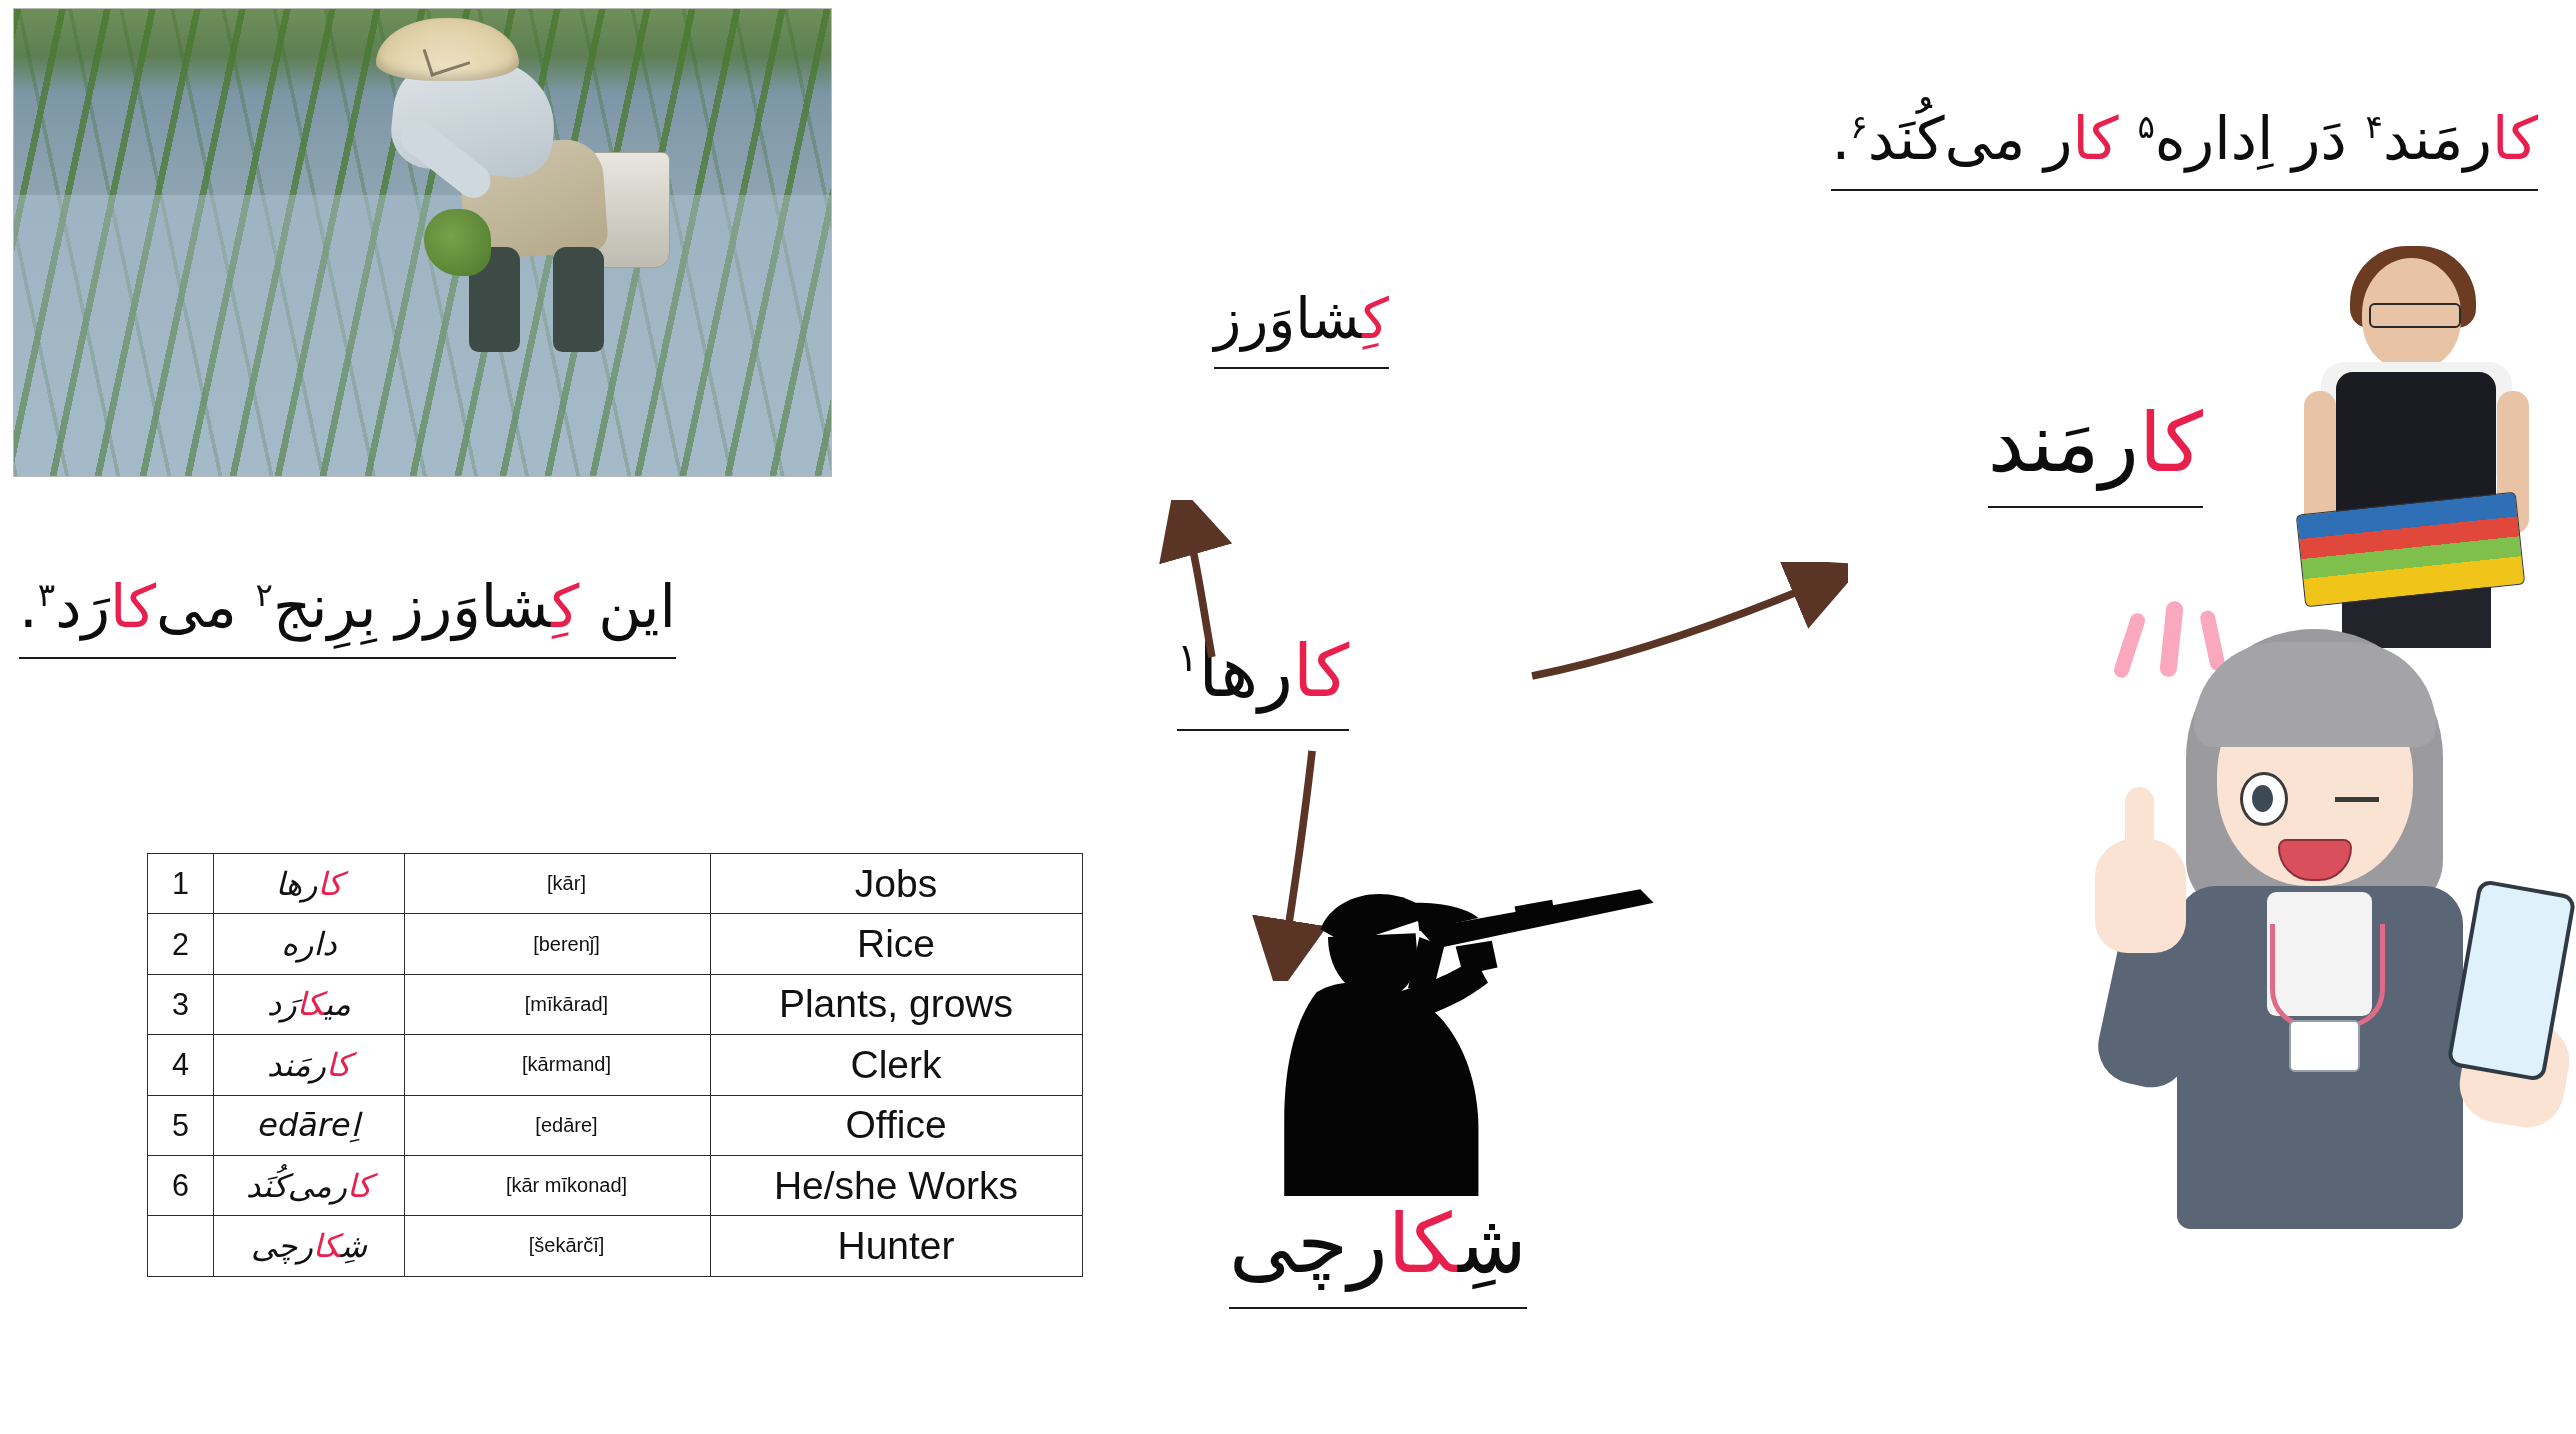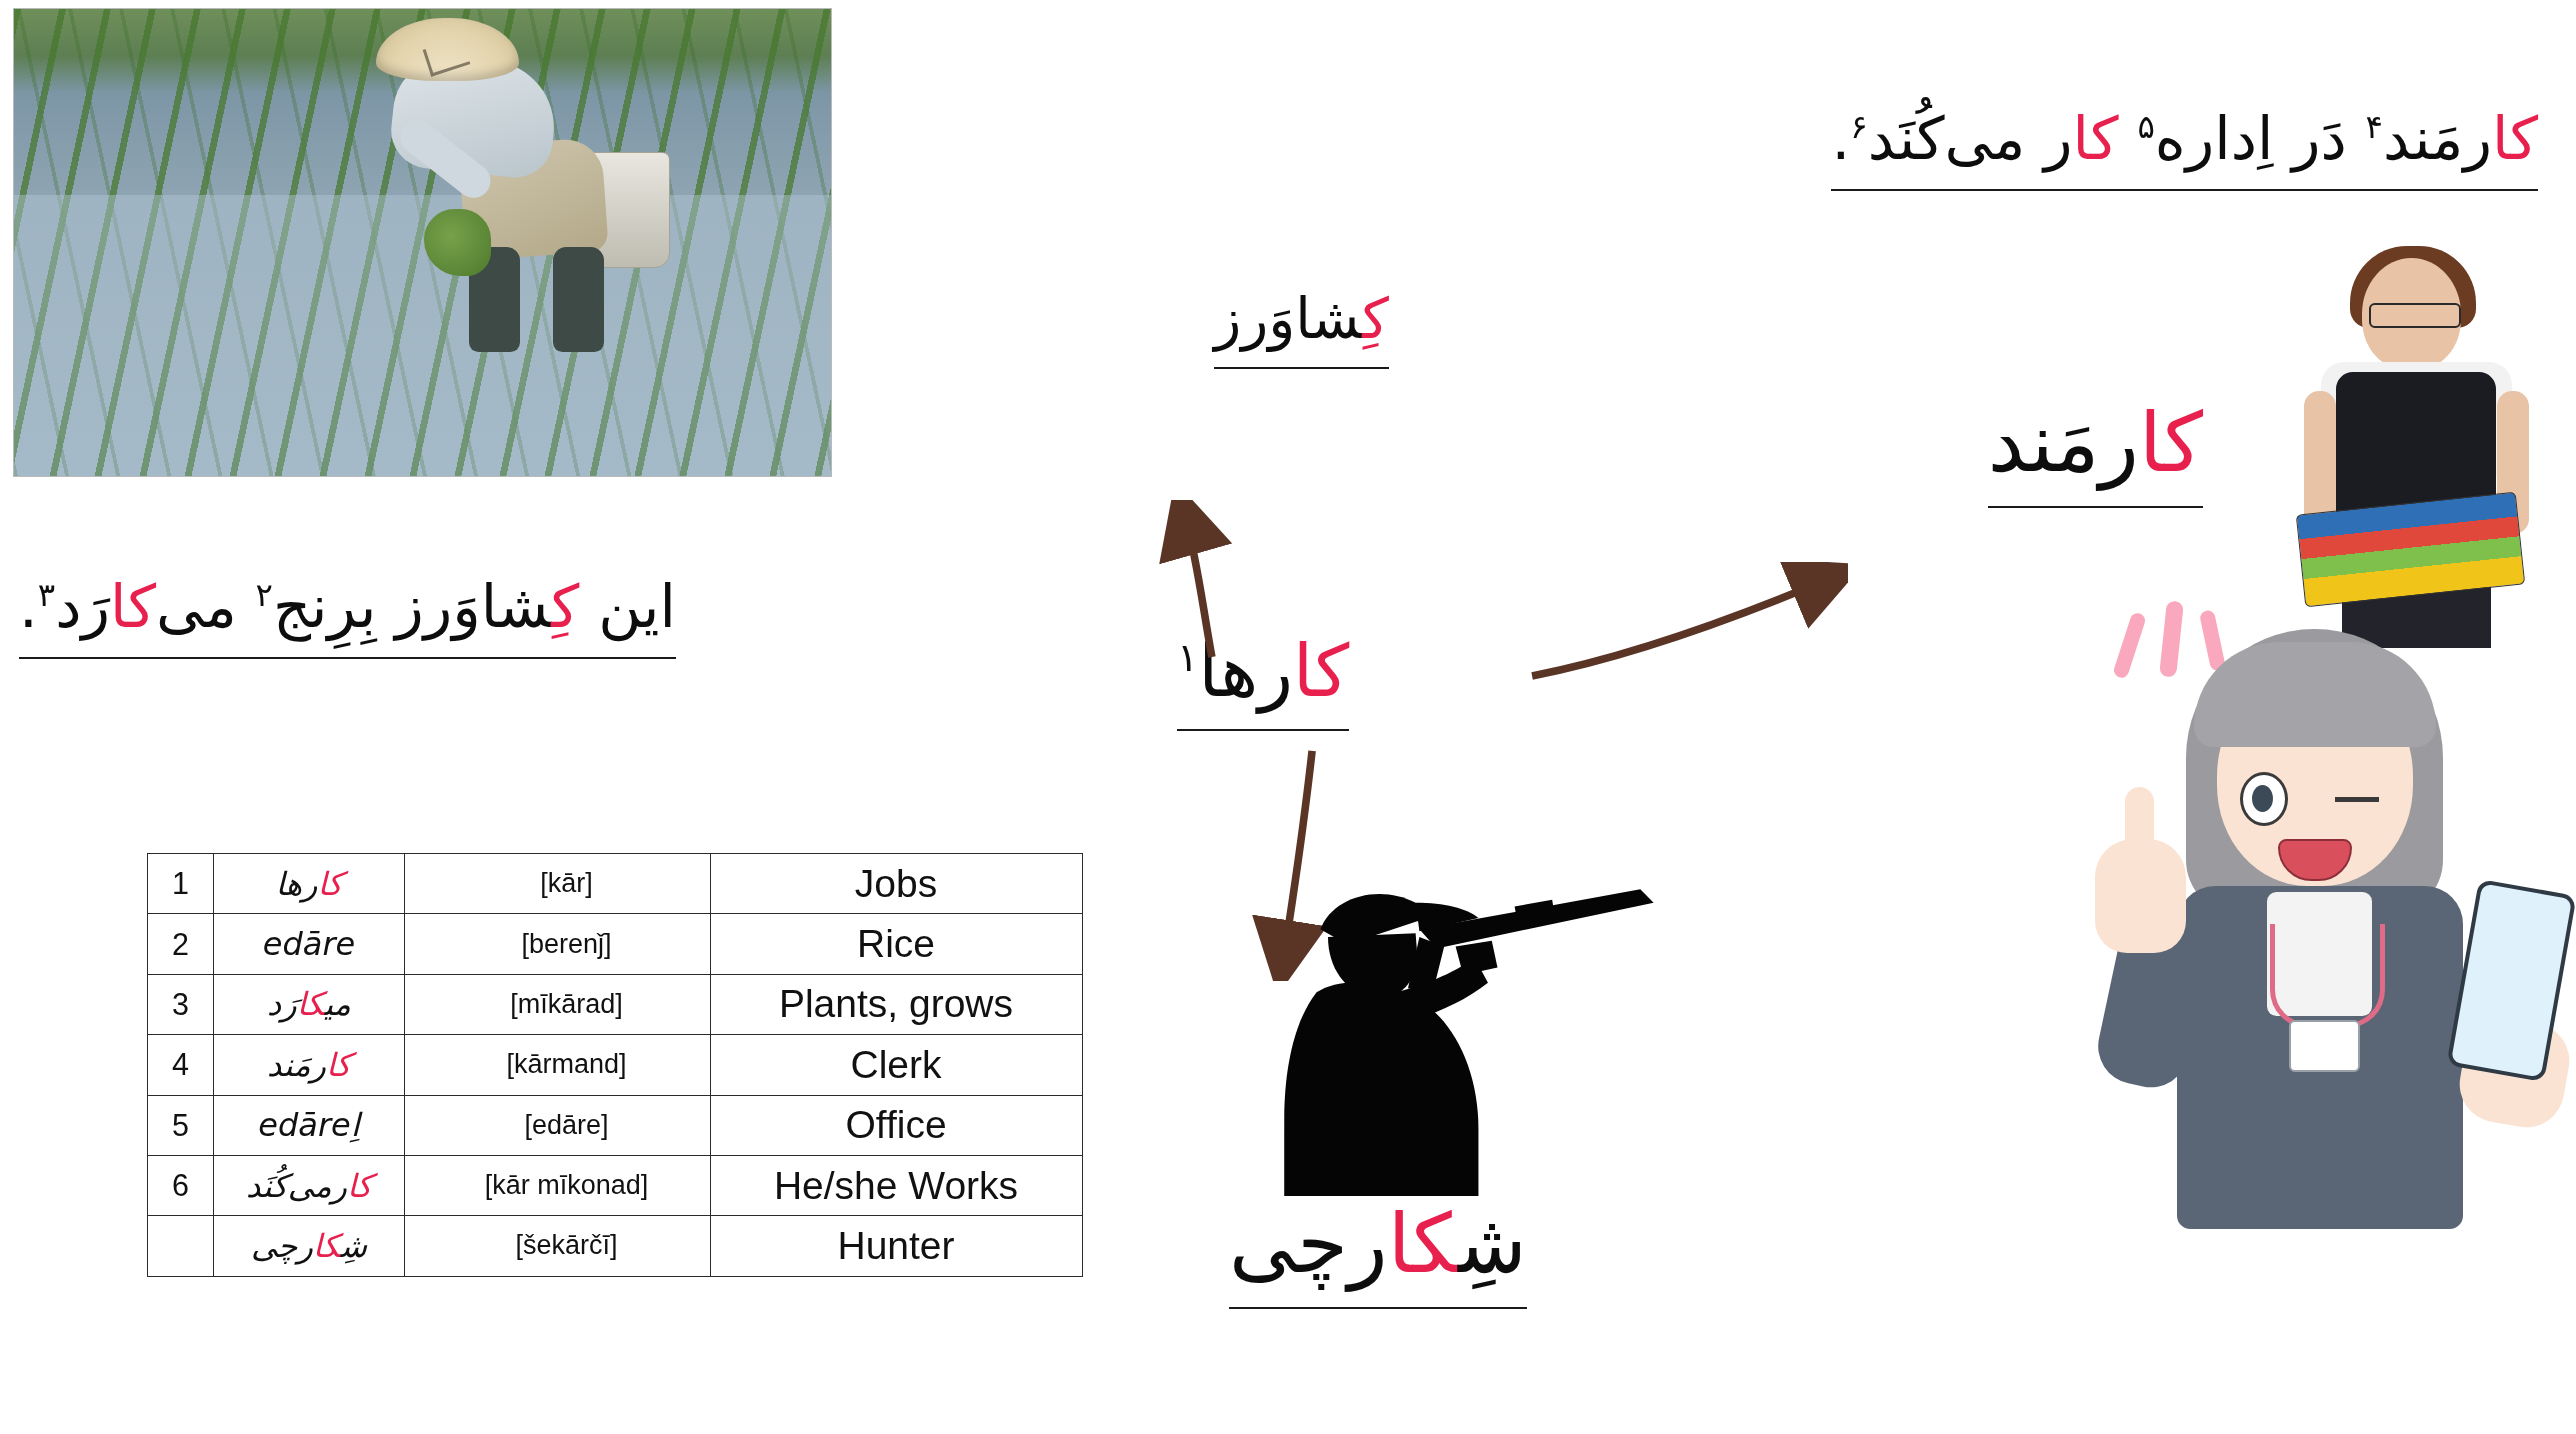--- a/index.html
+++ b/index.html
@@ -194,21 +194,21 @@
     vertical-align: middle;
   }
   #vocab-table td.num { width: 46px; font-size: 30.5px; }
   #vocab-table td.fa-cell {
     width: 171px;
     font-family: "DejaVu Sans", sans-serif;
     direction: rtl;
     font-size: 32px;
     font-style: italic;
   }
-  #vocab-table td.translit { width: 267px; font-size: 27px; padding-left: 28px; }
+  #vocab-table td.translit { width: 267px; font-size: 20px; padding-left: 28px; }
   #vocab-table td.meaning { width: 352px; font-size: 39px; }
 
   
   #hunter {
     position: absolute;
     left: 1229px;
     top: 815px;
     width: 457px;
     height: 381px;
   }
@@ -491,21 +491,21 @@
 <table id="vocab-table">
   <tbody>
     <tr>
       <td class="num">1</td>
       <td class="fa-cell"><span class="red">كا</span><span>رها</span></td>
       <td class="translit">[kār]</td>
       <td class="meaning">Jobs</td>
     </tr>
     <tr>
       <td class="num">2</td>
-      <td class="fa-cell">edāre</td>
+      <td class="fa-cell">داره</td>
       <td class="translit">[berenǰ]</td>
       <td class="meaning">Rice</td>
     </tr>
     <tr>
       <td class="num">3</td>
       <td class="fa-cell"><span>می</span><span class="red">كا</span><span>رَد</span></td>
       <td class="translit">[mīkārad]</td>
       <td class="meaning">Plants, grows</td>
     </tr>
     <tr>

